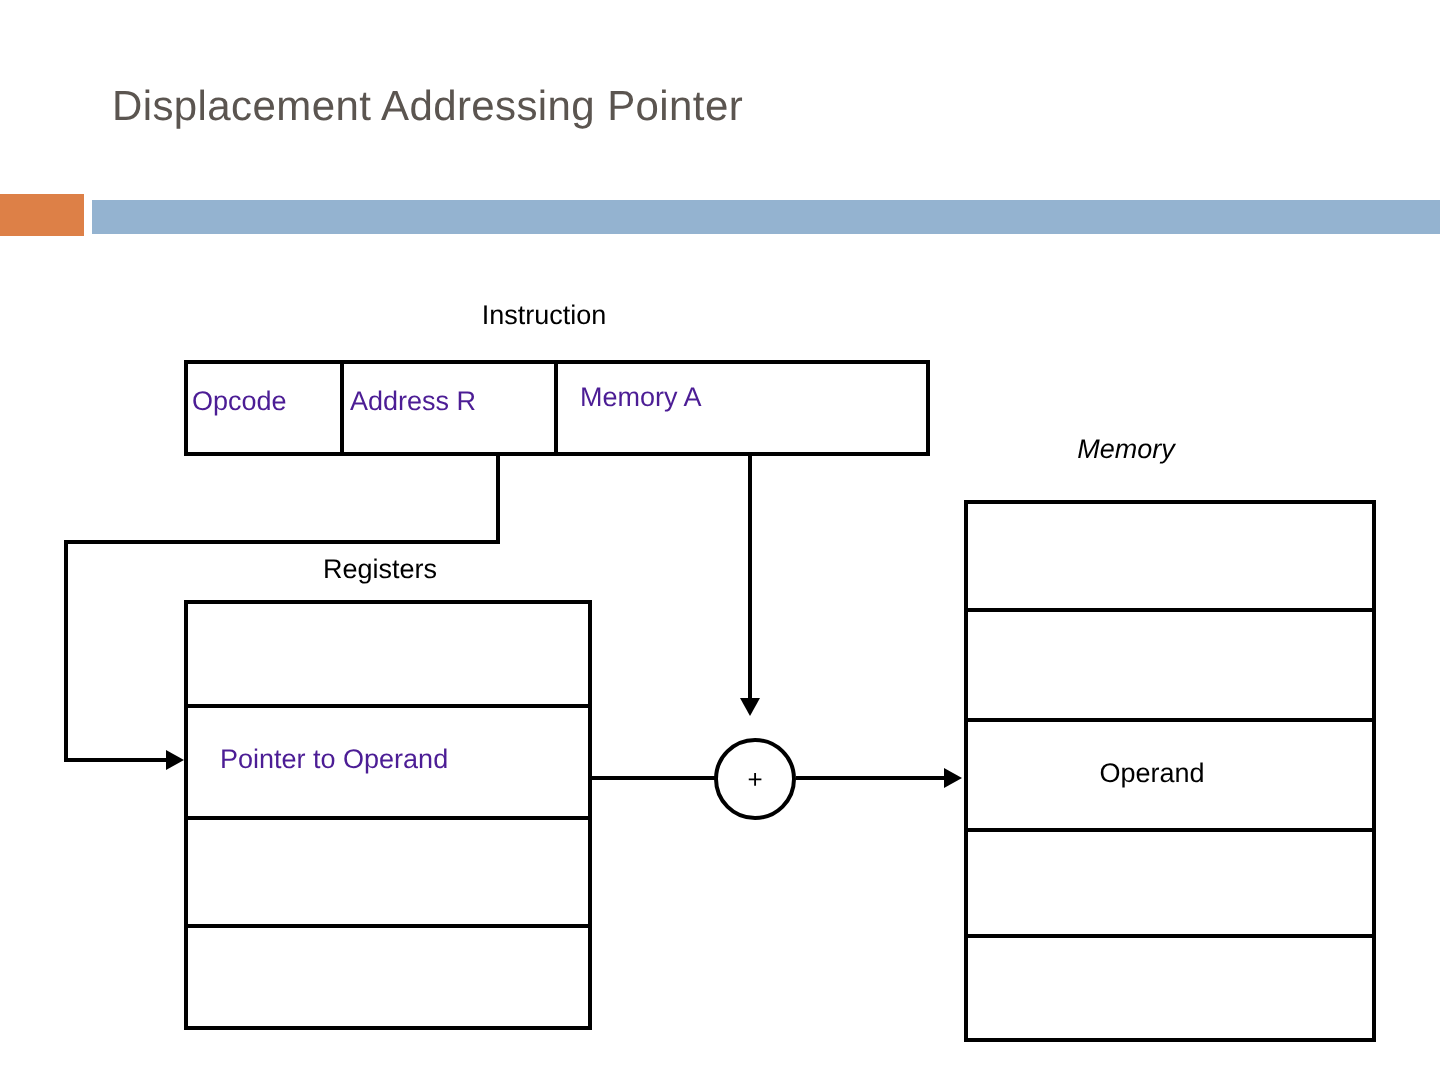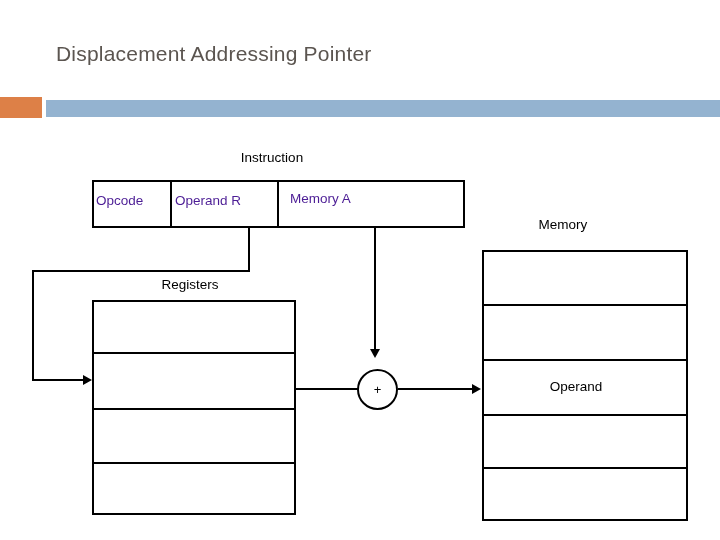--- a/index.html
+++ b/index.html
@@ -121,51 +121,52 @@
   <div class="accent-bar-orange"></div>
   <div class="accent-bar-blue"></div>
 
   <div class="lbl-c" style="left:272px; top:150px;">Instruction</div>
 
   <div class="boxframe" style="left:92px; top:180px; width:373px; height:48px;"></div>
   <div class="vdiv" style="left:170px; top:180px; height:48px;"></div>
   <div class="vdiv" style="left:277px; top:180px; height:48px;"></div>
 
   <div class="cell-text" style="left:96px; top:193px;">Opcode</div>
-  <div class="cell-text" style="left:175px; top:193px;">Operand R</div>
+  <div class="cell-text" style="left:175px; top:193px;">Address R</div>
   <div class="cell-text" style="left:290px; top:191px;">Memory A</div>
 
   <div class="vline" style="left:248px; top:228px; height:44px;"></div>
 
   <div class="hline" style="left:32px; top:270px; width:218px;"></div>
 
   <div class="vline" style="left:32px; top:270px; height:110px;"></div>
 
   <div class="hline" style="left:32px; top:379px; width:52px;"></div>
   <div class="arrowhead-right" style="left:83px; top:375px;"></div>
 
   <div class="lbl-c" style="left:190px; top:277px;">Registers</div>
 
   <div class="boxframe" style="left:92px; top:300px; width:204px; height:215px;"></div>
   <div class="hdiv" style="left:92px; top:352px; width:204px;"></div>
   <div class="hdiv" style="left:92px; top:408px; width:204px;"></div>
   <div class="hdiv" style="left:92px; top:462px; width:204px;"></div>
 
+  <div class="cell-text" style="left:110px; top:372px;">Pointer to Operand</div>
 
   <div class="hline" style="left:296px; top:388px; width:62px;"></div>
 
   <div class="vline" style="left:374px; top:228px; height:122px;"></div>
   <div class="arrowhead-down" style="left:370px; top:349px;"></div>
 
   <div class="adder" style="left:357px; top:369px; width:41px; height:41px;">+</div>
 
   <div class="hline" style="left:398px; top:388px; width:76px;"></div>
   <div class="arrowhead-right" style="left:472px; top:384px;"></div>
 
-  <div class="lbl-c" style="left:563px; top:217px;">Memory</div>
+  <div class="lbl-c" style="left:563px; top:217px;font-style:italic;">Memory</div>
 
   <div class="boxframe" style="left:482px; top:250px; width:206px; height:271px;"></div>
   <div class="hdiv" style="left:482px; top:304px; width:206px;"></div>
   <div class="hdiv" style="left:482px; top:359px; width:206px;"></div>
   <div class="hdiv" style="left:482px; top:414px; width:206px;"></div>
   <div class="hdiv" style="left:482px; top:467px; width:206px;"></div>
 
   <div class="lbl-c" style="left:576px; top:379px;">Operand</div>
 
 </div>

